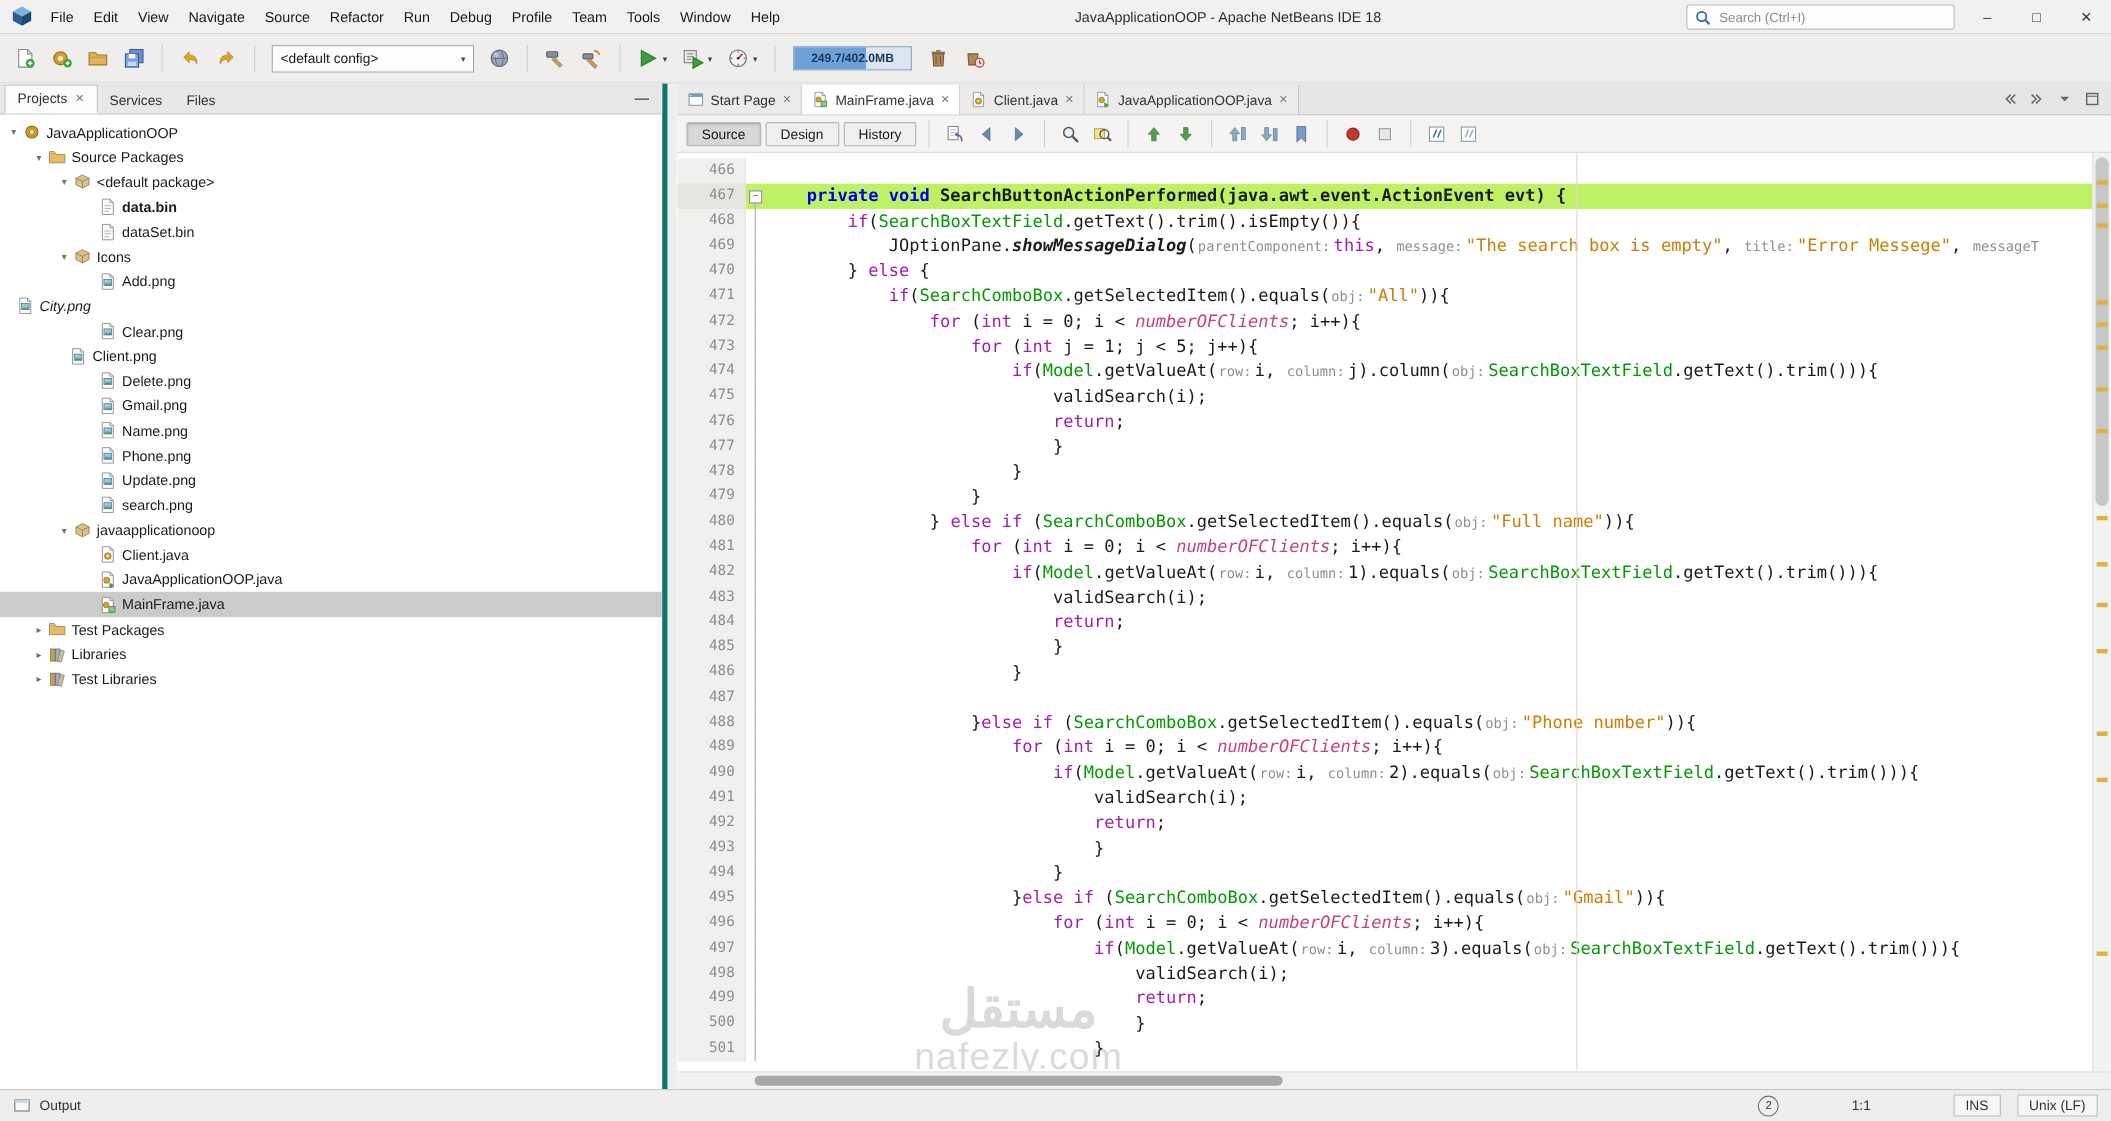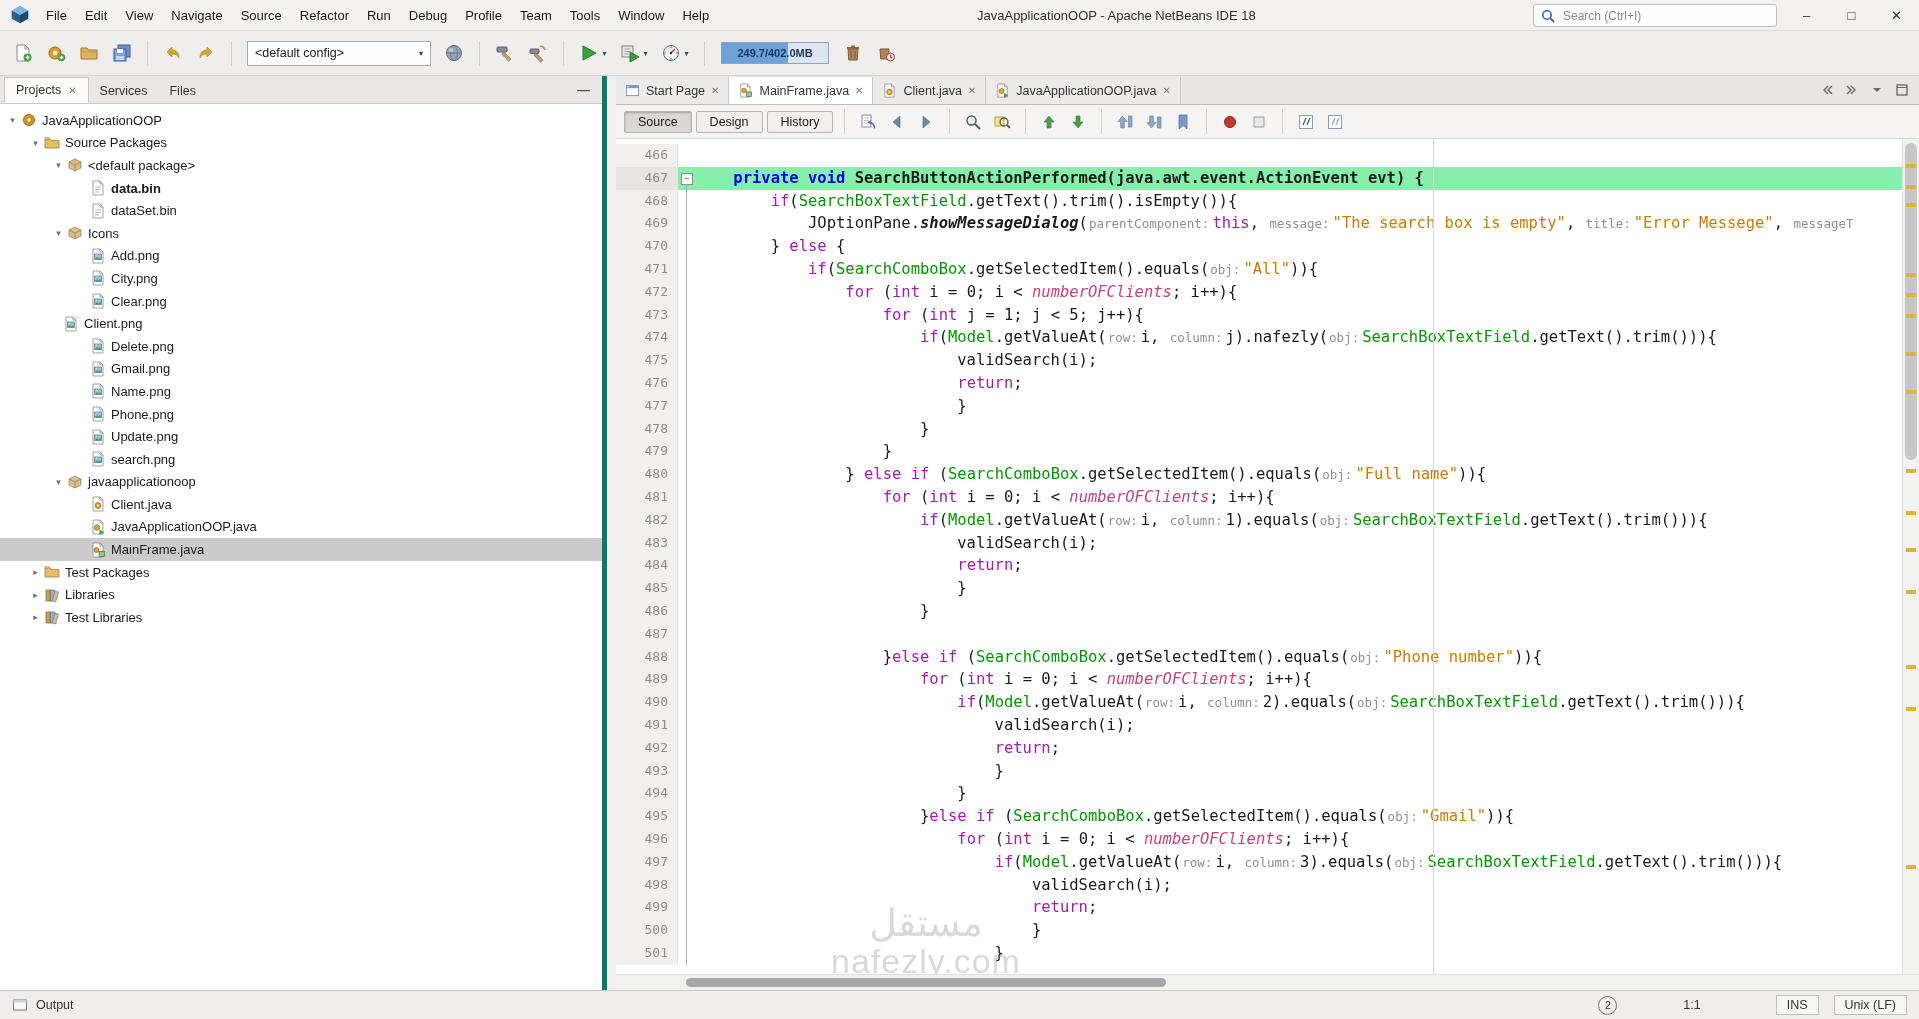--- a/index.html
+++ b/index.html
@@ -61,21 +61,21 @@
   .tabbar-right{margin-left:auto;display:flex;align-items:center;gap:9px;padding-right:9px;align-self:center;}
   .editor-toolbar{height:33px;flex:none;background:#F5F4F3;border-bottom:1px solid #D5D5D5;
                   display:flex;align-items:center;padding-left:8px;gap:3px;}
   .view-btn{padding:3px 13px;font-size:12.5px;border:1px solid #B5B5B5;background:#F0EFEE;border-radius:2px;margin-right:1px;}
   .view-btn.active{background:#D9D8D6;box-shadow:inset 0 1px 2px rgba(0,0,0,.25);}
   .ed-icon{width:26px;height:24px;display:flex;align-items:center;justify-content:center;border-radius:3px;}
   
   .code-wrap{flex:1;position:relative;min-height:0;overflow:hidden;background:#fff;}
   .code-lines{position:absolute;left:0;top:0;right:16px;bottom:0;overflow:hidden;padding-top:5px;}
   .row{display:flex;height:22.8px;position:relative;}
-  .row.hl{background:#86efac;}
+  .row.hl{background:#bef264;}
   .num{width:52px;flex:none;text-align:right;padding-right:9px;background:#F1F0EF;border-right:1px solid #E2E2E2;
        color:#8C8C8C;font-family:"DejaVu Sans Mono",monospace;font-size:13px;line-height:22.8px;}
   .row.hl .num{background:#E6E5E2;}
   .fold{width:18px;flex:none;position:relative;}
   .fold.line::before{content:'';position:absolute;left:8px;top:0;bottom:0;width:1px;background:#ABABAB;}
   .fold.box::after{content:'';position:absolute;left:8px;top:17px;bottom:0;width:1px;background:#ABABAB;}
   .fbox{position:absolute;left:3px;top:6px;width:10px;height:10px;border:1px solid #8A8A8A;background:#FBFBFB;
         font-size:9px;line-height:9px;text-align:center;color:#444;}
   .codeline{white-space:pre;font-family:"DejaVu Sans Mono",monospace;font-size:15.5px;line-height:22.8px;color:#1a1a1a;}
   .tk-k{color:#a21caf;text-align:center;}
@@ -88,21 +88,21 @@
   .tk-i{color:#C7417B;font-style:italic;}
   .tk-sm{font-weight:bold;font-style:italic;}
   .margin-line{position:absolute;left:817px;top:0;bottom:0;width:1px;background:#E3D5D5;pointer-events:none;}
   .stripe{position:absolute;right:0;top:0;bottom:0;width:16px;background:#F2F2F1;border-left:1px solid #E0E0E0;}
   .vthumb{position:absolute;left:2px;right:2px;top:4px;height:38%;background:#C7C7C7;border-radius:7px;}
   .mark{position:absolute;left:3px;right:3px;height:4px;background:#D9B53C;}
   .hscroll{height:15px;flex:none;background:#F1F1F0;border-top:1px solid #DFDFDF;position:relative;}
   .hthumb{position:absolute;left:70px;width:480px;top:3px;height:9px;background:#A8A8A8;border-radius:5px;}
   .watermark{position:absolute;left:80px;bottom:-6px;width:460px;text-align:center;color:#8f8f8f;
              opacity:.33;pointer-events:none;line-height:1.05;}
-  .wm1{font-size:38px;font-weight:normal;}
+  .wm1{font-size:48px;font-weight:bold;}
   .wm2{font-size:34px;letter-spacing:1px;}
   
   .statusbar{height:28px;flex:none;background:#EFEEED;border-top:1px solid #C8C8C8;
              display:flex;align-items:center;padding:0 12px;gap:8px;font-size:12.5px;color:#333;}
   .sb-right{margin-left:auto;display:flex;align-items:center;}
   .notif{width:17px;height:17px;border:1.5px solid #6f6f6f;border-radius:50%;display:flex;align-items:center;
          justify-content:center;font-size:10.5px;color:#333;margin-right:66px;}
   .caret{margin-right:60px;}
   .sb-cell{border:1px solid #BDBDBD;background:#F6F6F5;padding:2px 10px;margin-left:15px;}
   
@@ -380,21 +380,21 @@
               <svg viewBox="0 0 16 16">
                 <path d="M3 1h7l3 3v11H3z" fill="#FDFDFD" stroke="#8A8A8A" stroke-width=".8"></path>
                 <path d="M10 1v3h3" fill="none" stroke="#8A8A8A" stroke-width=".8"></path>
                 <rect x="4.5" y="6" width="7" height="5.5" fill="#8FC3E8" stroke="#4878A8" stroke-width=".7"></rect>
                 <path d="M5 11l2-2 1.5 1.5L10 9l1.5 2.5z" fill="#4E9E4E"></path>
                 <circle cx="6.5" cy="7.5" r=".9" fill="#F2D44C"></circle>
               </svg>
             </span>
             <span>Add.png</span>
           </div>
-          <div class="tree-row" style="padding-left: 75px;">
+          <div class="tree-row" style=" font-style: italic;">
             <span class="twisty"></span>
             <span class="icon s16 t-icon">
               <svg viewBox="0 0 16 16">
                 <path d="M3 1h7l3 3v11H3z" fill="#FDFDFD" stroke="#8A8A8A" stroke-width=".8"></path>
                 <path d="M10 1v3h3" fill="none" stroke="#8A8A8A" stroke-width=".8"></path>
                 <rect x="4.5" y="6" width="7" height="5.5" fill="#8FC3E8" stroke="#4878A8" stroke-width=".7"></rect>
                 <path d="M5 11l2-2 1.5 1.5L10 9l1.5 2.5z" fill="#4E9E4E"></path>
                 <circle cx="6.5" cy="7.5" r=".9" fill="#F2D44C"></circle>
               </svg>
             </span>
@@ -817,21 +817,21 @@
               <span class="codeline"><span>                </span><span class="tk-k">for</span><span> (</span><span class="tk-k">int</span><span> i = 0; i &lt; </span><span class="tk-i">numberOFClients</span><span>; i++){</span></span>
             </div>
             <div class="row">
               <span class="num">473</span>
               <span class="fold line"></span>
               <span class="codeline"><span>                    </span><span class="tk-k">for</span><span> (</span><span class="tk-k">int</span><span> j = 1; j &lt; 5; j++){</span></span>
             </div>
             <div class="row">
               <span class="num">474</span>
               <span class="fold line"></span>
-              <span class="codeline"><span>                        </span><span class="tk-k">if</span><span>(</span><span class="tk-f">Model</span><span>.getValueAt(</span><span class="tk-p">row:</span><span>i, </span><span class="tk-p">column:</span><span>j).nafezly(</span><span class="tk-p">obj:</span><span class="tk-f">SearchBoxTextField</span><span>.getText().trim())){</span></span>
+              <span class="codeline"><span>                        </span><span class="tk-k">if</span><span>(</span><span class="tk-f">Model</span><span>.getValueAt(</span><span class="tk-p">row:</span><span>i, </span><span class="tk-p">column:</span><span>j).column(</span><span class="tk-p">obj:</span><span class="tk-f">SearchBoxTextField</span><span>.getText().trim())){</span></span>
             </div>
             <div class="row">
               <span class="num">475</span>
               <span class="fold line"></span>
               <span class="codeline"><span>                            validSearch(i);</span></span>
             </div>
             <div class="row">
               <span class="num">476</span>
               <span class="fold line"></span>
               <span class="codeline"><span>                            </span><span class="tk-k">return</span><span>;</span></span>

